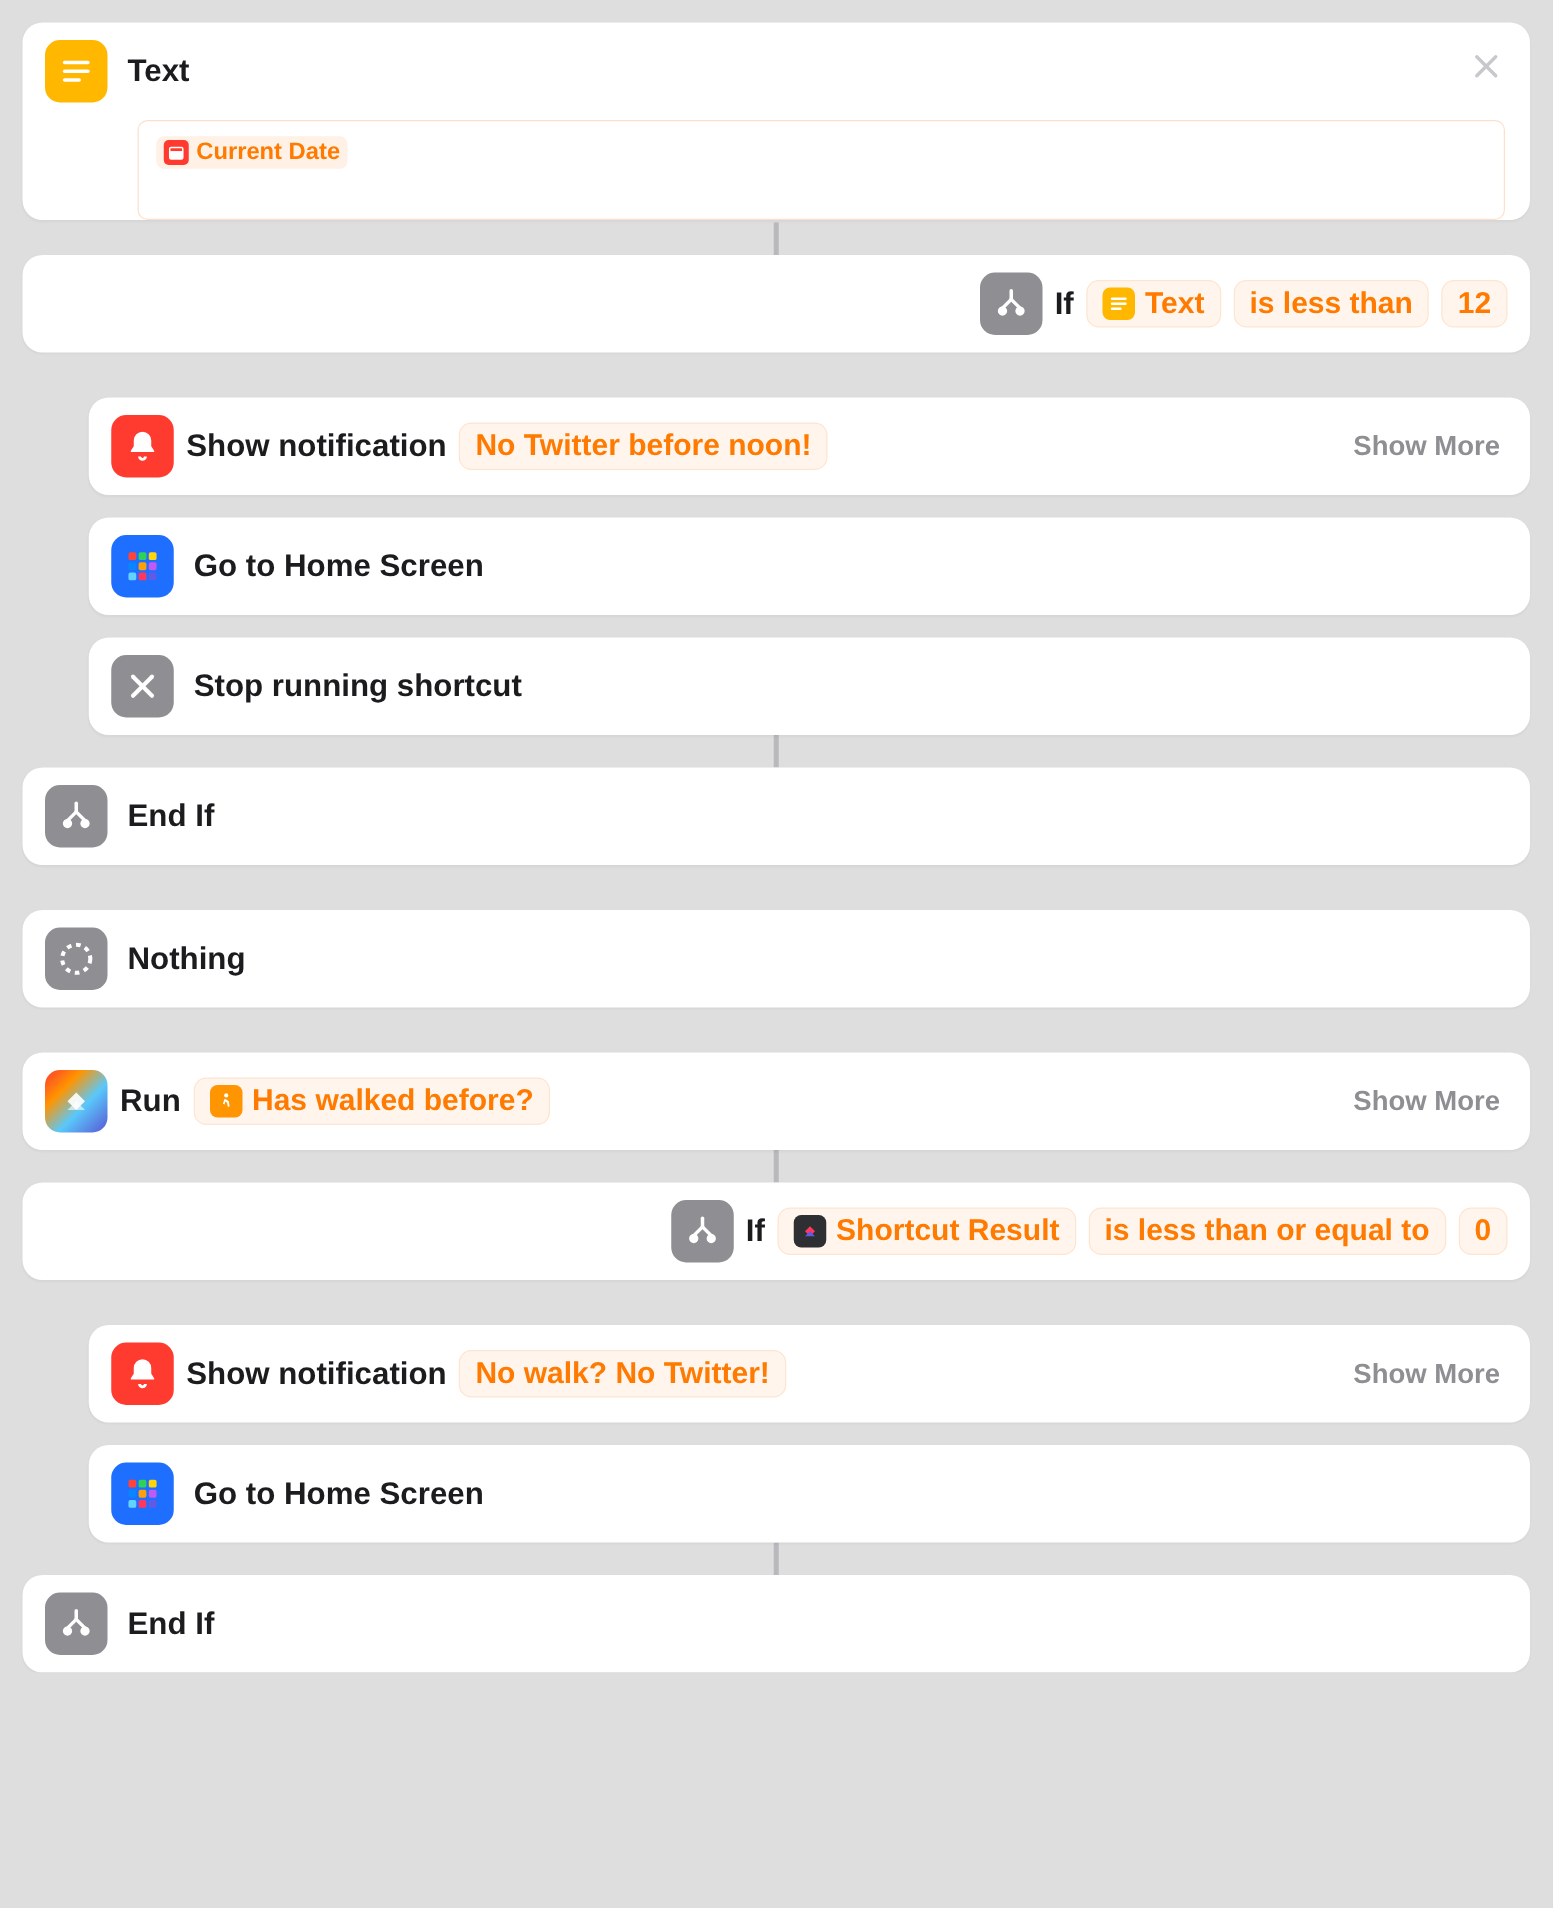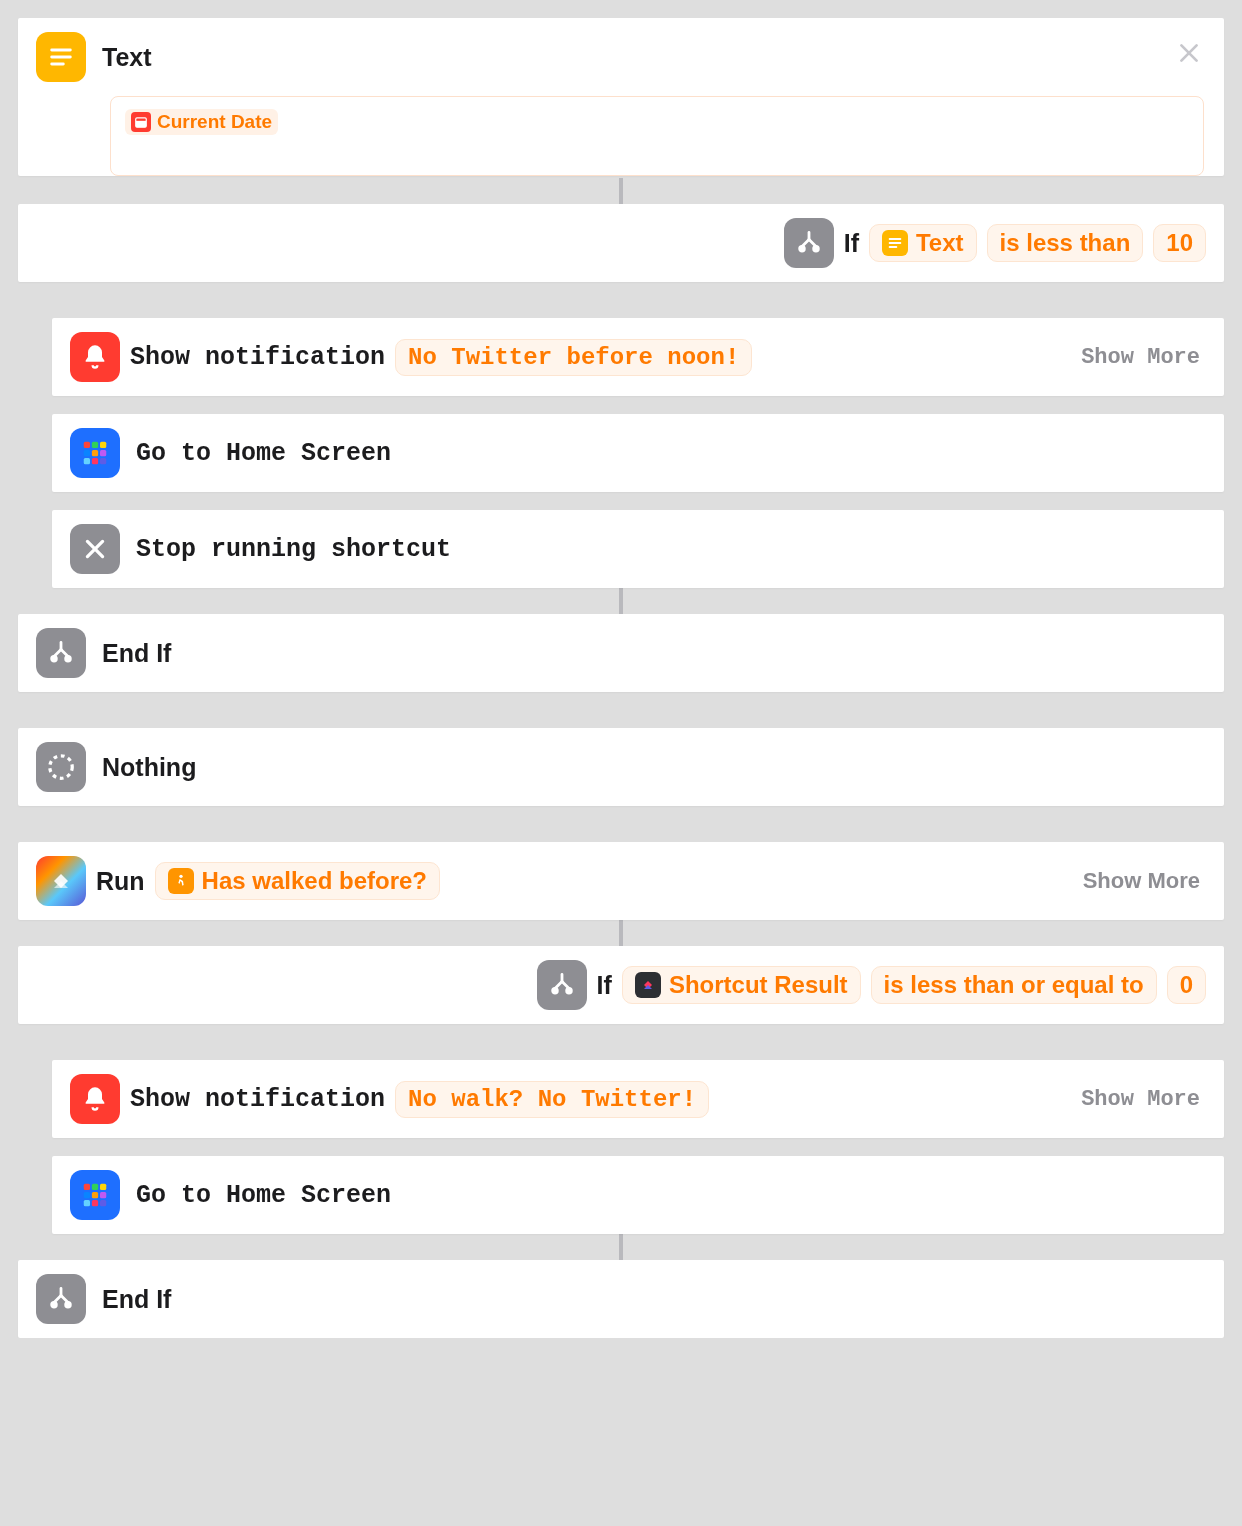--- a/index.html
+++ b/index.html
@@ -4,26 +4,26 @@
 <style>
   * { box-sizing: border-box; margin: 0; padding: 0; }
   body {
     font-family: -apple-system, BlinkMacSystemFont, "Segoe UI", Helvetica, Arial, sans-serif;
     background: #dedede;
     width: 1242px;
     padding: 18px 18px 0 18px;
   }
   .card {
     background: #fff;
-    border-radius: 2px;
+    border-radius: 16px;
     margin-bottom: 18px;
     position: relative;
     box-shadow: 0 1px 2px rgba(0,0,0,0.04);
   }
-  .indent { margin-left: 34px; font-family: Liberation Mono, monospace; }
+  .indent { margin-left: 53px; }
   .row {
     display: flex;
     align-items: center;
     padding: 14px 18px;
     gap: 16px;
   }
   .icon-box {
     width: 50px;
     height: 50px;
     border-radius: 12px;
@@ -178,21 +178,21 @@
       <span class="mini-icon mi-yellow">
         <svg width="16" height="16" viewBox="0 0 24 24" fill="none" stroke="white" stroke-width="3" stroke-linecap="round">
             <line x1="4" y1="6" x2="20" y2="6"></line>
             <line x1="4" y1="12" x2="20" y2="12"></line>
             <line x1="4" y1="18" x2="14" y2="18"></line>
           </svg>
       </span>
       <span>Text</span>
     </span>
     <span class="pill">is less than</span>
-    <span class="pill">10</span>
+    <span class="pill">12</span>
   </div>
 </div>
 
 <div class="group-space"></div>
 
 <div class="card indent">
   <div class="row inline-row">
     <div class="icon-box icon-red">
       <svg width="28" height="28" viewBox="0 0 24 24" fill="white">
           <path d="M12 2a6 6 0 0 0-6 6v4l-2 3v1h16v-1l-2-3V8a6 6 0 0 0-6-6z"></path>

